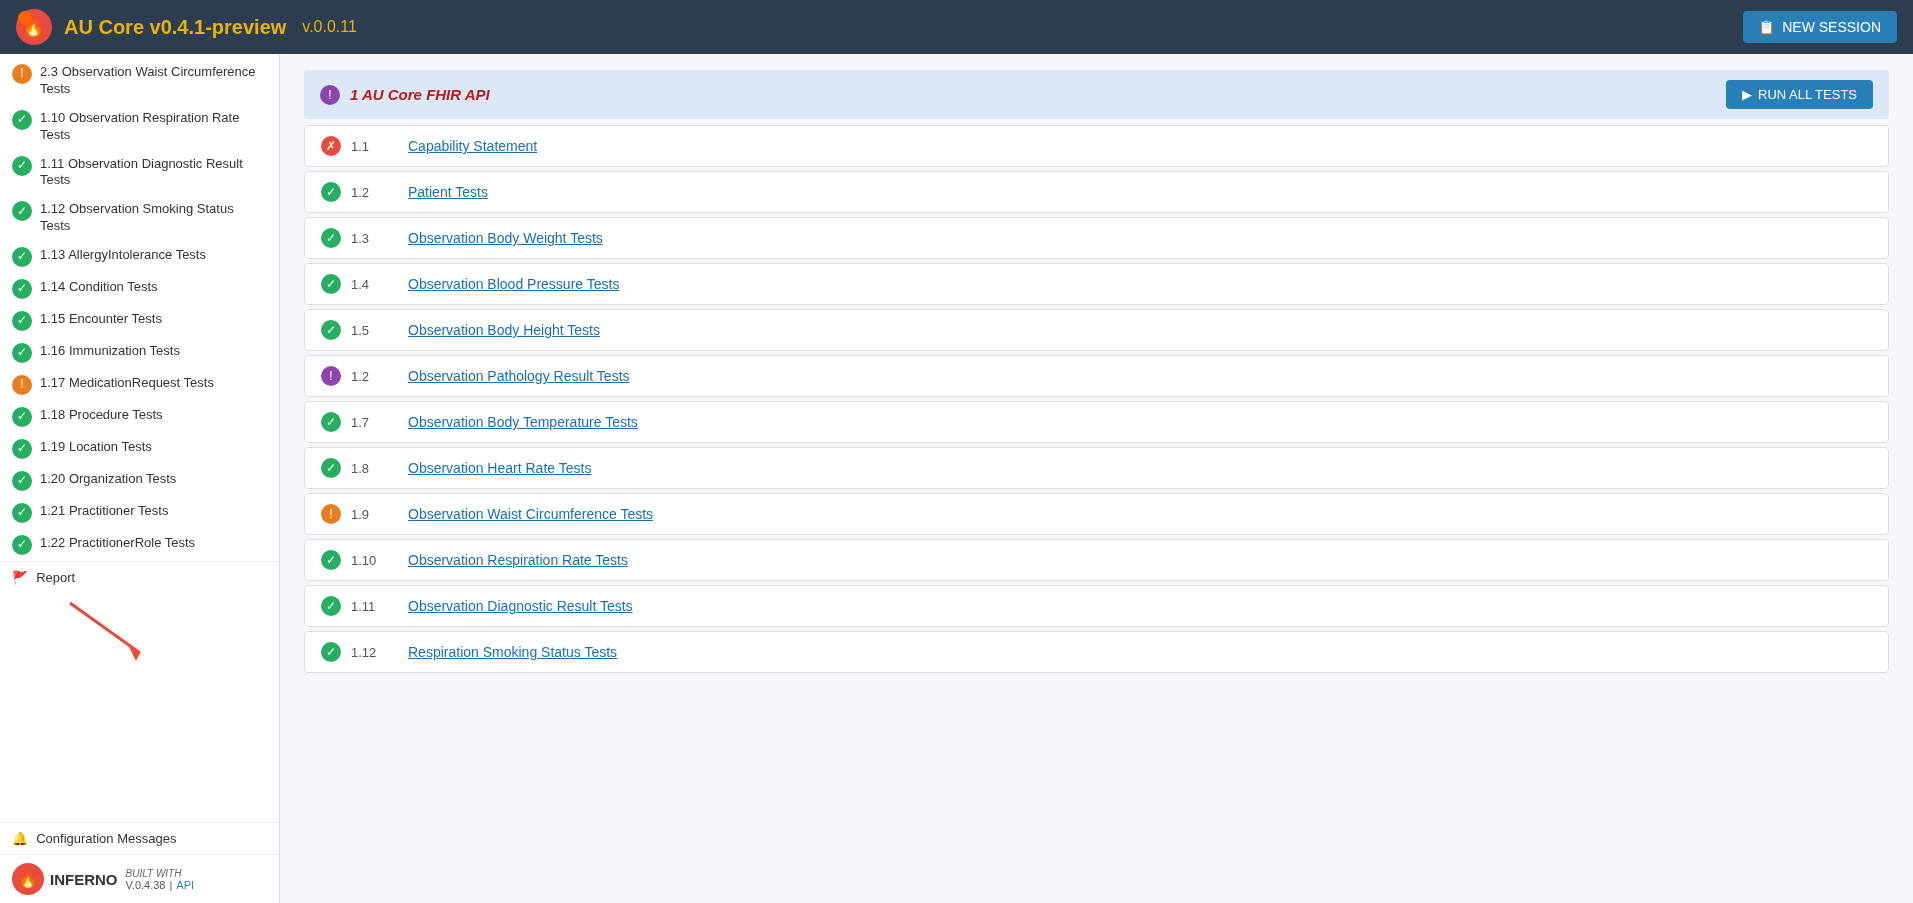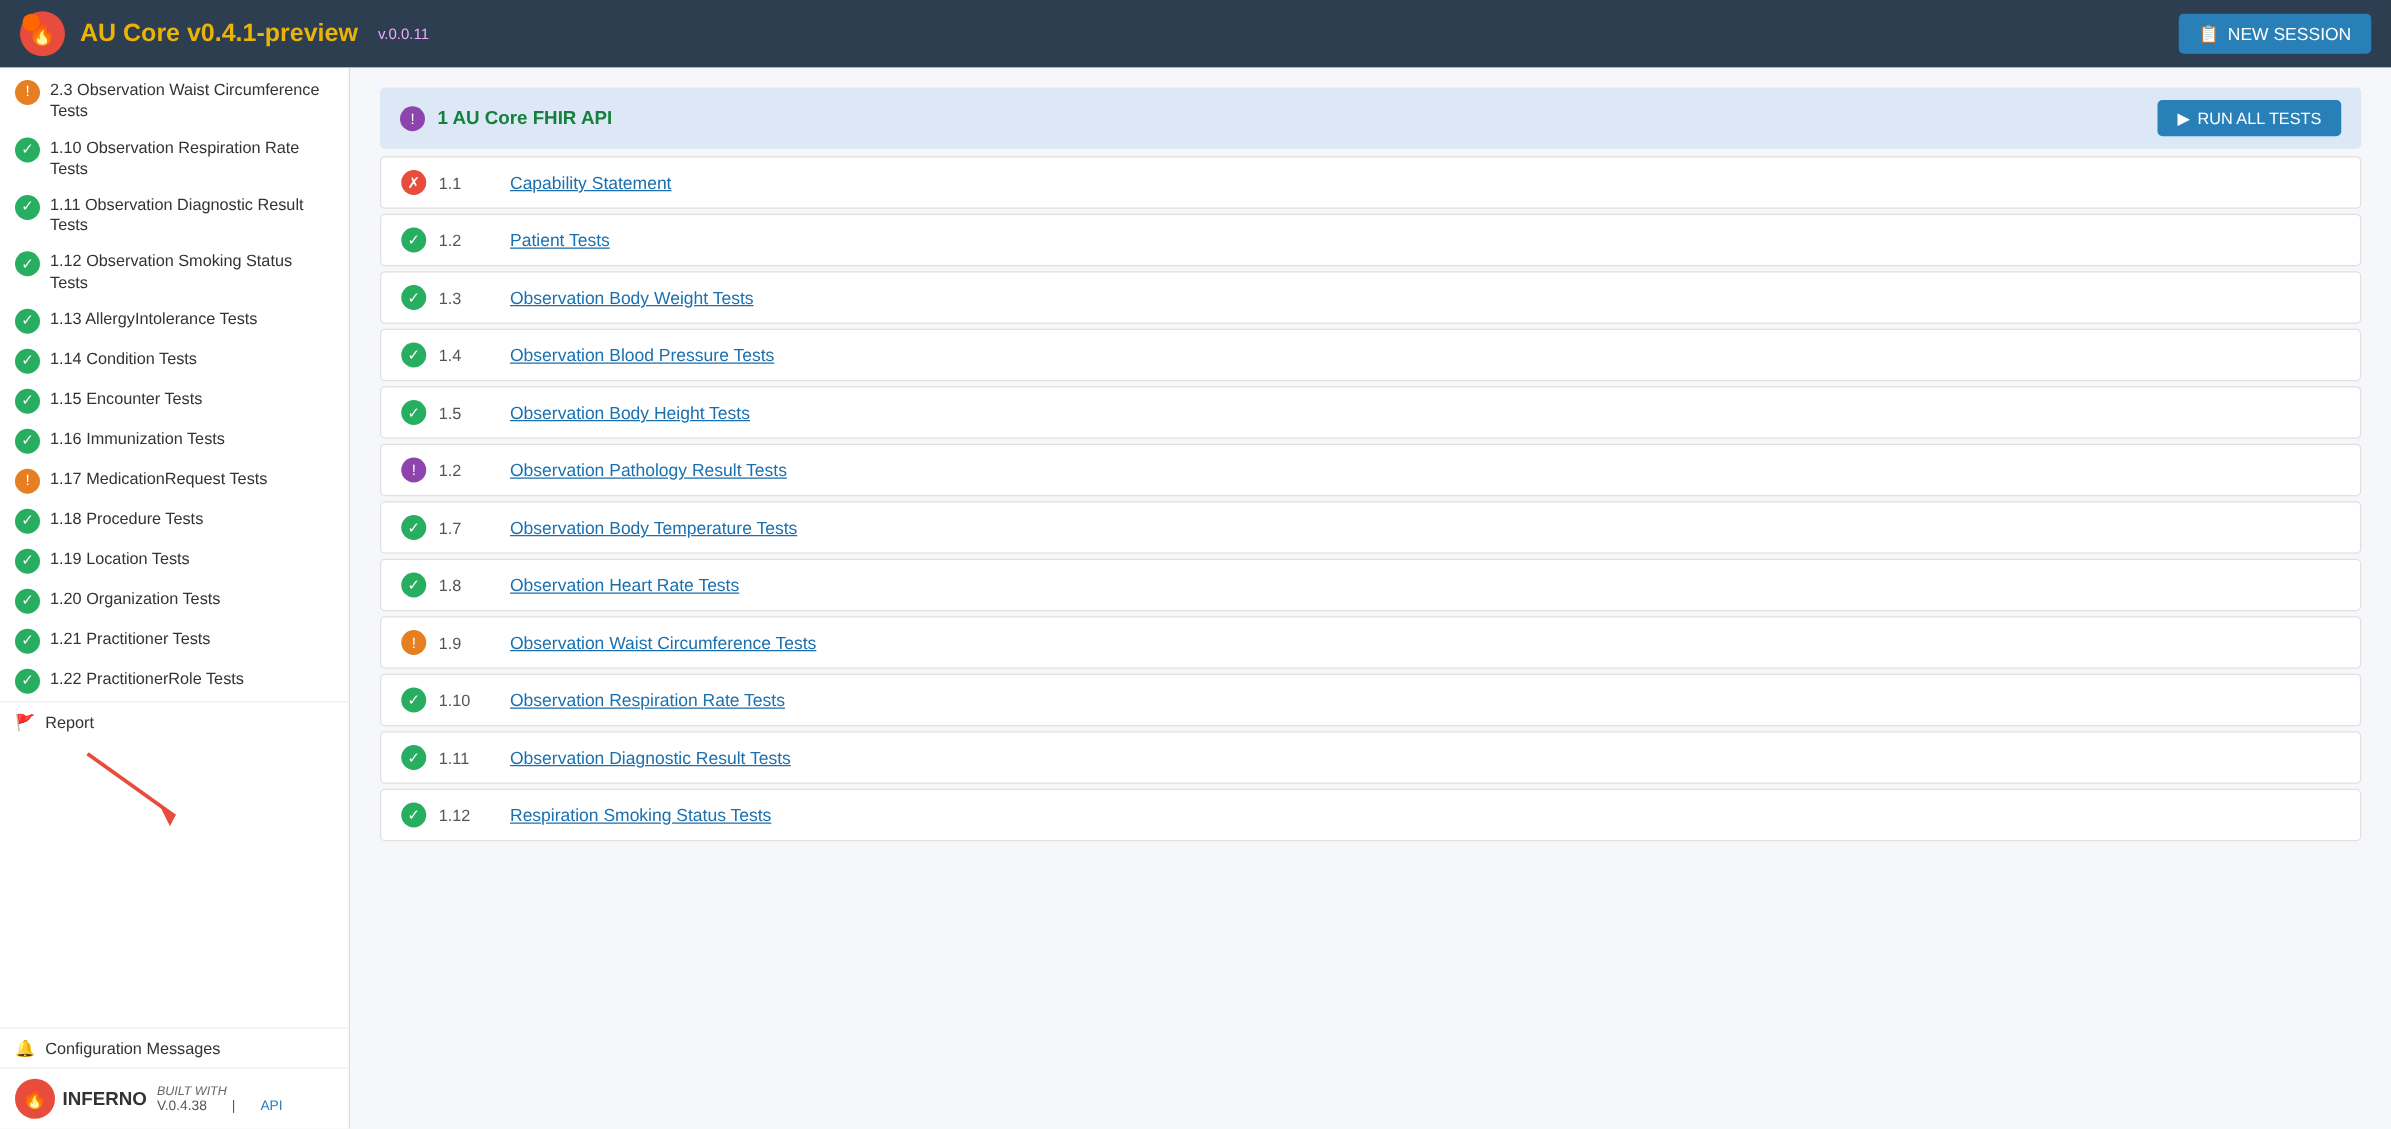--- a/index.html
+++ b/index.html
@@ -27,21 +27,21 @@
     }
     .header-logo::after {
       content: '';
       position: absolute;
       width: 14px; height: 14px;
       background: #ff6600;
       border-radius: 50%;
       top: 2px; left: 2px;
     }
     .header-title { font-size: 20px; font-weight: bold; color: #eab308; }
-    .header-version { font-size: 12px; color: #f0abfc; margin-left: 4px; }
+    .header-version { font-size: 16px; color: #eab308; margin-left: 4px; }
     .new-session-btn {
       background: #2980b9;
       color: white;
       border: none;
       padding: 8px 16px;
       border-radius: 4px;
       cursor: pointer;
       font-size: 14px;
       display: flex; align-items: center; gap: 6px;
     }
@@ -118,42 +118,42 @@
     }
     .inferno-flame {
       width: 32px; height: 32px;
       background: #e74c3c;
       border-radius: 50%;
       display: flex; align-items: center; justify-content: center;
       color: white; font-size: 16px;
     }
     .inferno-text { font-weight: bold; font-size: 15px; color: #333; }
     .built-with { font-size: 10px; color: #666; font-style: italic; }
-    .version-links { display: flex; gap: 20px; font-size: 11px; color: #555; }
+    .version-links { display: flex; gap: 4px; font-size: 11px; color: #555; }
     .version-links a { color: #2980b9; text-decoration: none; }
 
     
     .content {
       flex: 1;
       overflow-y: auto;
       padding: 16px 24px;
       background: #f5f7fa;
     }
 
     
     .test-group-header {
       display: flex; align-items: center; justify-content: space-between;
       background: #dce8f5;
       border-radius: 4px;
       padding: 10px 16px;
       margin-bottom: 6px;
       cursor: pointer;
     }
     .test-group-header-left { display: flex; align-items: center; gap: 10px; }
-    .test-group-title { font-weight: bold; font-size: 15px; color: #15803d; }
+    .test-group-title { font-weight: bold; font-size: 15px; color: #b91c1c; font-style: italic; }
 
     .run-all-btn {
       background: #2980b9;
       color: white;
       border: none;
       padding: 7px 16px;
       border-radius: 4px;
       cursor: pointer;
       font-size: 13px;
       display: flex; align-items: center; gap: 6px;

